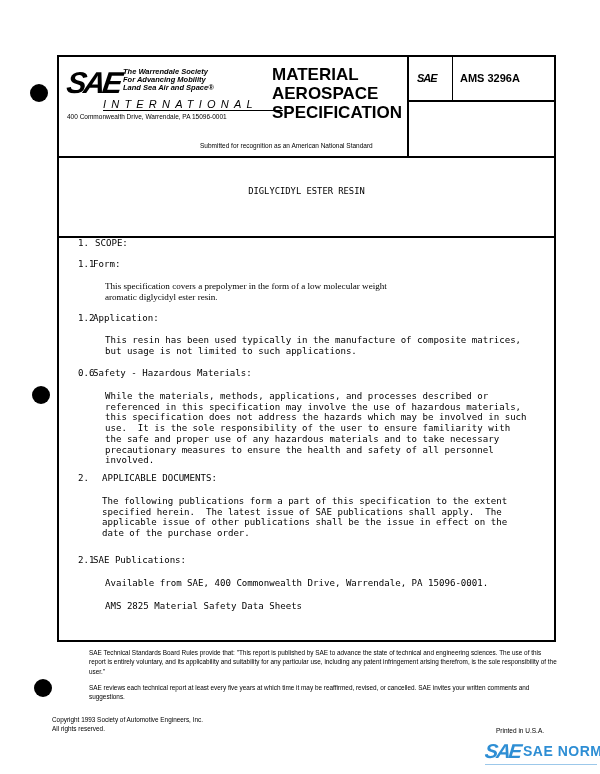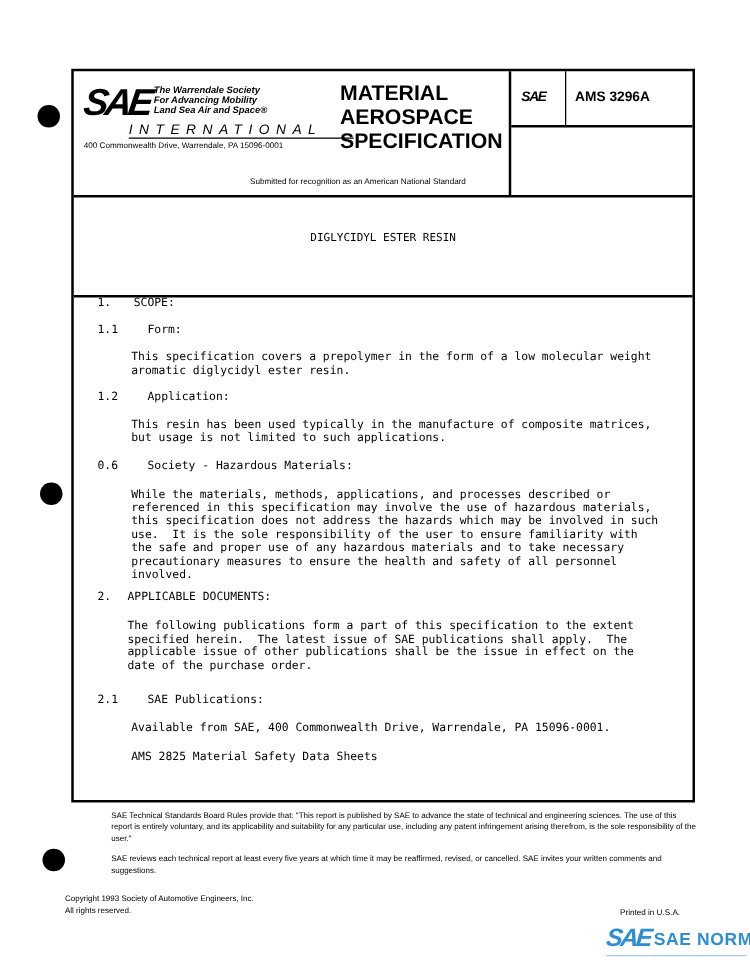--- a/index.html
+++ b/index.html
@@ -31,21 +31,21 @@
     .dates .sup { margin-top: 6px; display: block; }
 
     
     .doc-title-row { position: absolute; left: 0; top: 101px; width: 495px; height: 80px; border-bottom: 2px solid #000; }
     .doc-title { position: absolute; left: 0; right: 0; top: 28px; text-align: center; font-family: "DejaVu Sans Mono", monospace; font-size: 8.8px; }
 
     
     .body-text { position: absolute; left: 0; top: 171px; width: 495px; font-family: "DejaVu Sans Mono", monospace; font-size: 9.1px; line-height: 10.7px; }
     .sec { position: absolute; white-space: nowrap; }
     .num { position: absolute; left: 19px; }
-    .lbl { position: absolute; left: 59px; }
+    .lbl { position: absolute; left: 34px; }
     .para { position: absolute; left: 46px; white-space: pre; }
 
     
     .footer-notes { position: absolute; left: 89px; top: 648px; width: 470px; font-size: 6.4px; line-height: 9.3px; }
     .footer-notes p { margin-bottom: 7px; }
     .copyright { position: absolute; left: 52px; top: 716px; font-size: 6.4px; line-height: 8.5px; }
     .printed { position: absolute; left: 496px; top: 727px; font-size: 6.5px; white-space: nowrap; }
     .wm { position: absolute; left: 485px; top: 740px; width: 112px; height: 30px; }
     .wm .wm-logo { position: absolute; left: 0; top: 0; font-weight: bold; font-style: italic; font-size: 20px; color: #2e8ed4; letter-spacing: -2px; transform: skewX(-6deg); }
     .wm .wm-text { position: absolute; left: 38px; top: 3px; font-weight: bold; font-size: 14px; color: #2e8ed4; letter-spacing: 0.5px; white-space: nowrap; }
@@ -88,40 +88,40 @@
   </div>
 
   <div class="doc-title-row">
     <div class="doc-title">DIGLYCIDYL ESTER RESIN</div>
   </div>
 
   <div class="body-text">
 
     <div class="sec" style="top:10px; width:495px;">
       <span class="num">1.</span>
-      <span class="lbl" style="left:48px;">SCOPE:</span>
+      <span class="lbl" style="left:36px;">SCOPE:</span>
     </div>
 
     <div class="sec" style="top:31px; width:495px;">
       <span class="num">1.1</span>
       <span class="lbl">Form:</span>
     </div>
-    <div class="para" style="top:53px;">This specification covers a prepolymer in the form of a low molecular weight
+    <div class="para" style="top:53px;font-family:Liberation Serif, serif;">This specification covers a prepolymer in the form of a low molecular weight
 aromatic diglycidyl ester resin.</div>
 
     <div class="sec" style="top:85px; width:495px;">
       <span class="num">1.2</span>
       <span class="lbl">Application:</span>
     </div>
     <div class="para" style="top:107px;">This resin has been used typically in the manufacture of composite matrices,
 but usage is not limited to such applications.</div>
 
     <div class="sec" style="top:140px; width:495px;">
       <span class="num">0.6</span>
-      <span class="lbl">Society - Hazardous Materials:</span>
+      <span class="lbl">Safety - Hazardous Materials:</span>
     </div>
     <div class="para" style="top:163px;">While the materials, methods, applications, and processes described or
 referenced in this specification may involve the use of hazardous materials,
 this specification does not address the hazards which may be involved in such
 use.  It is the sole responsibility of the user to ensure familiarity with
 the safe and proper use of any hazardous materials and to take necessary
 precautionary measures to ensure the health and safety of all personnel
 involved.</div>
 
     <div class="sec" style="top:245px; width:495px;">

